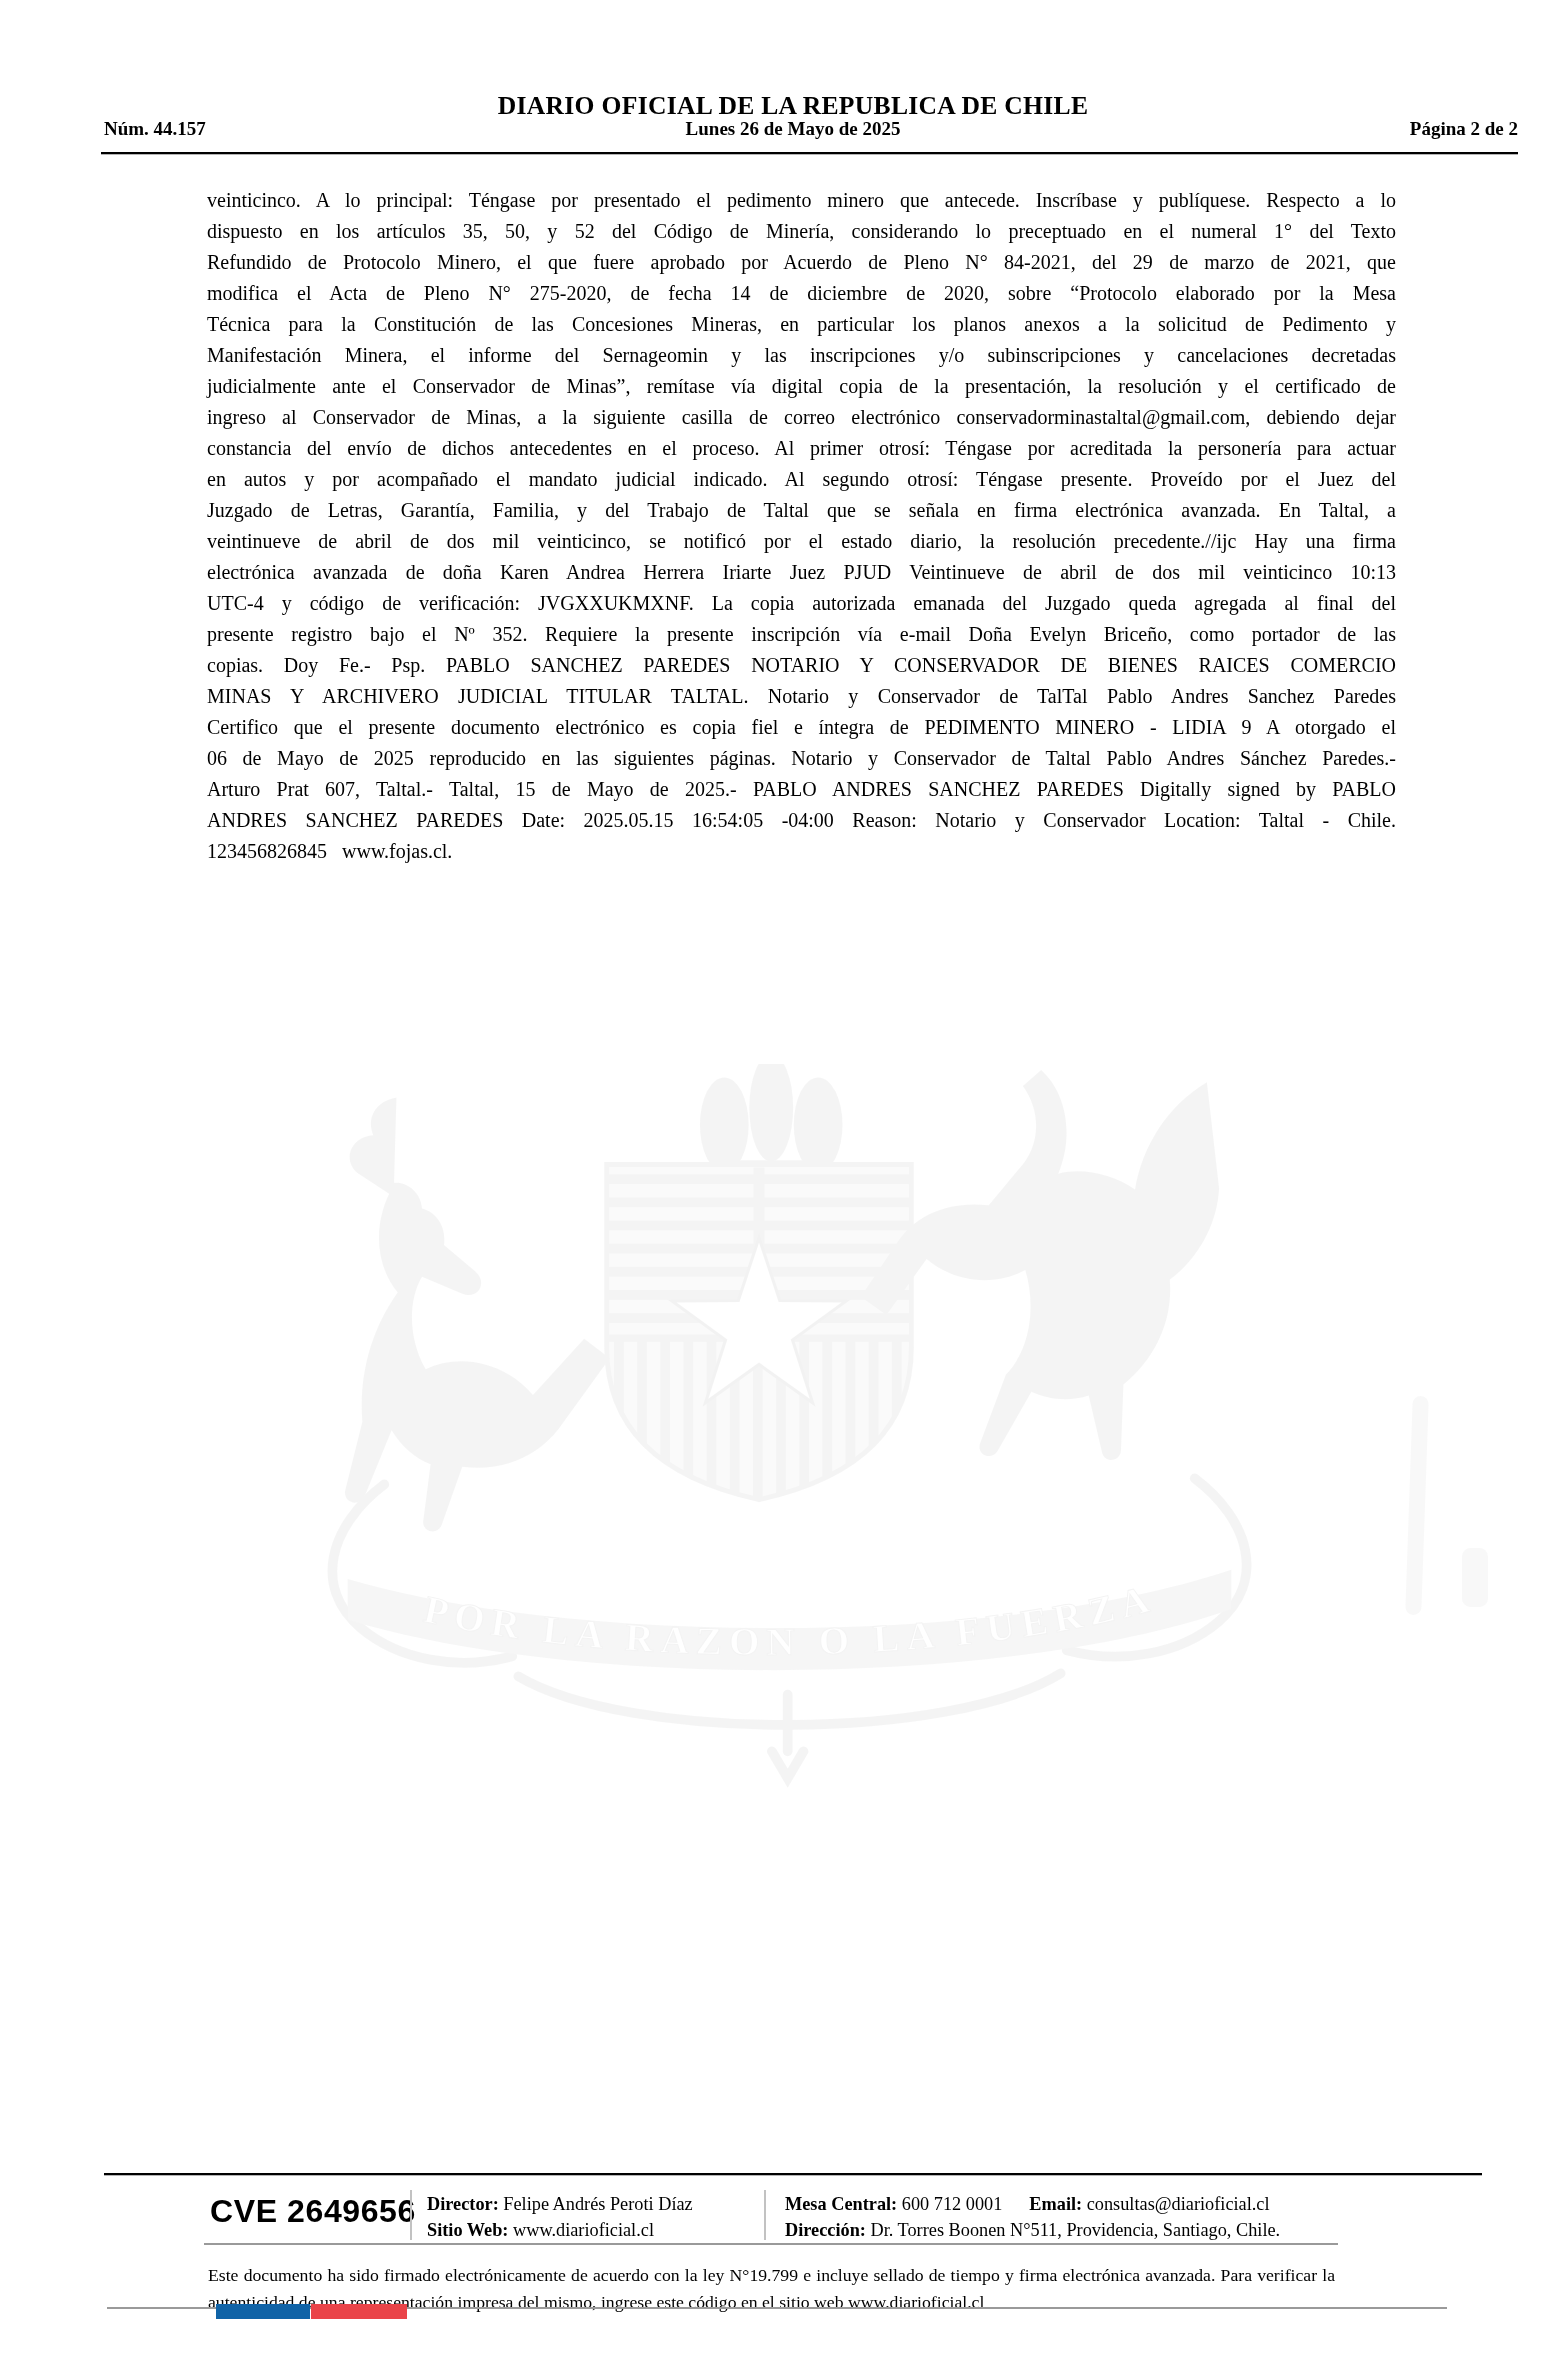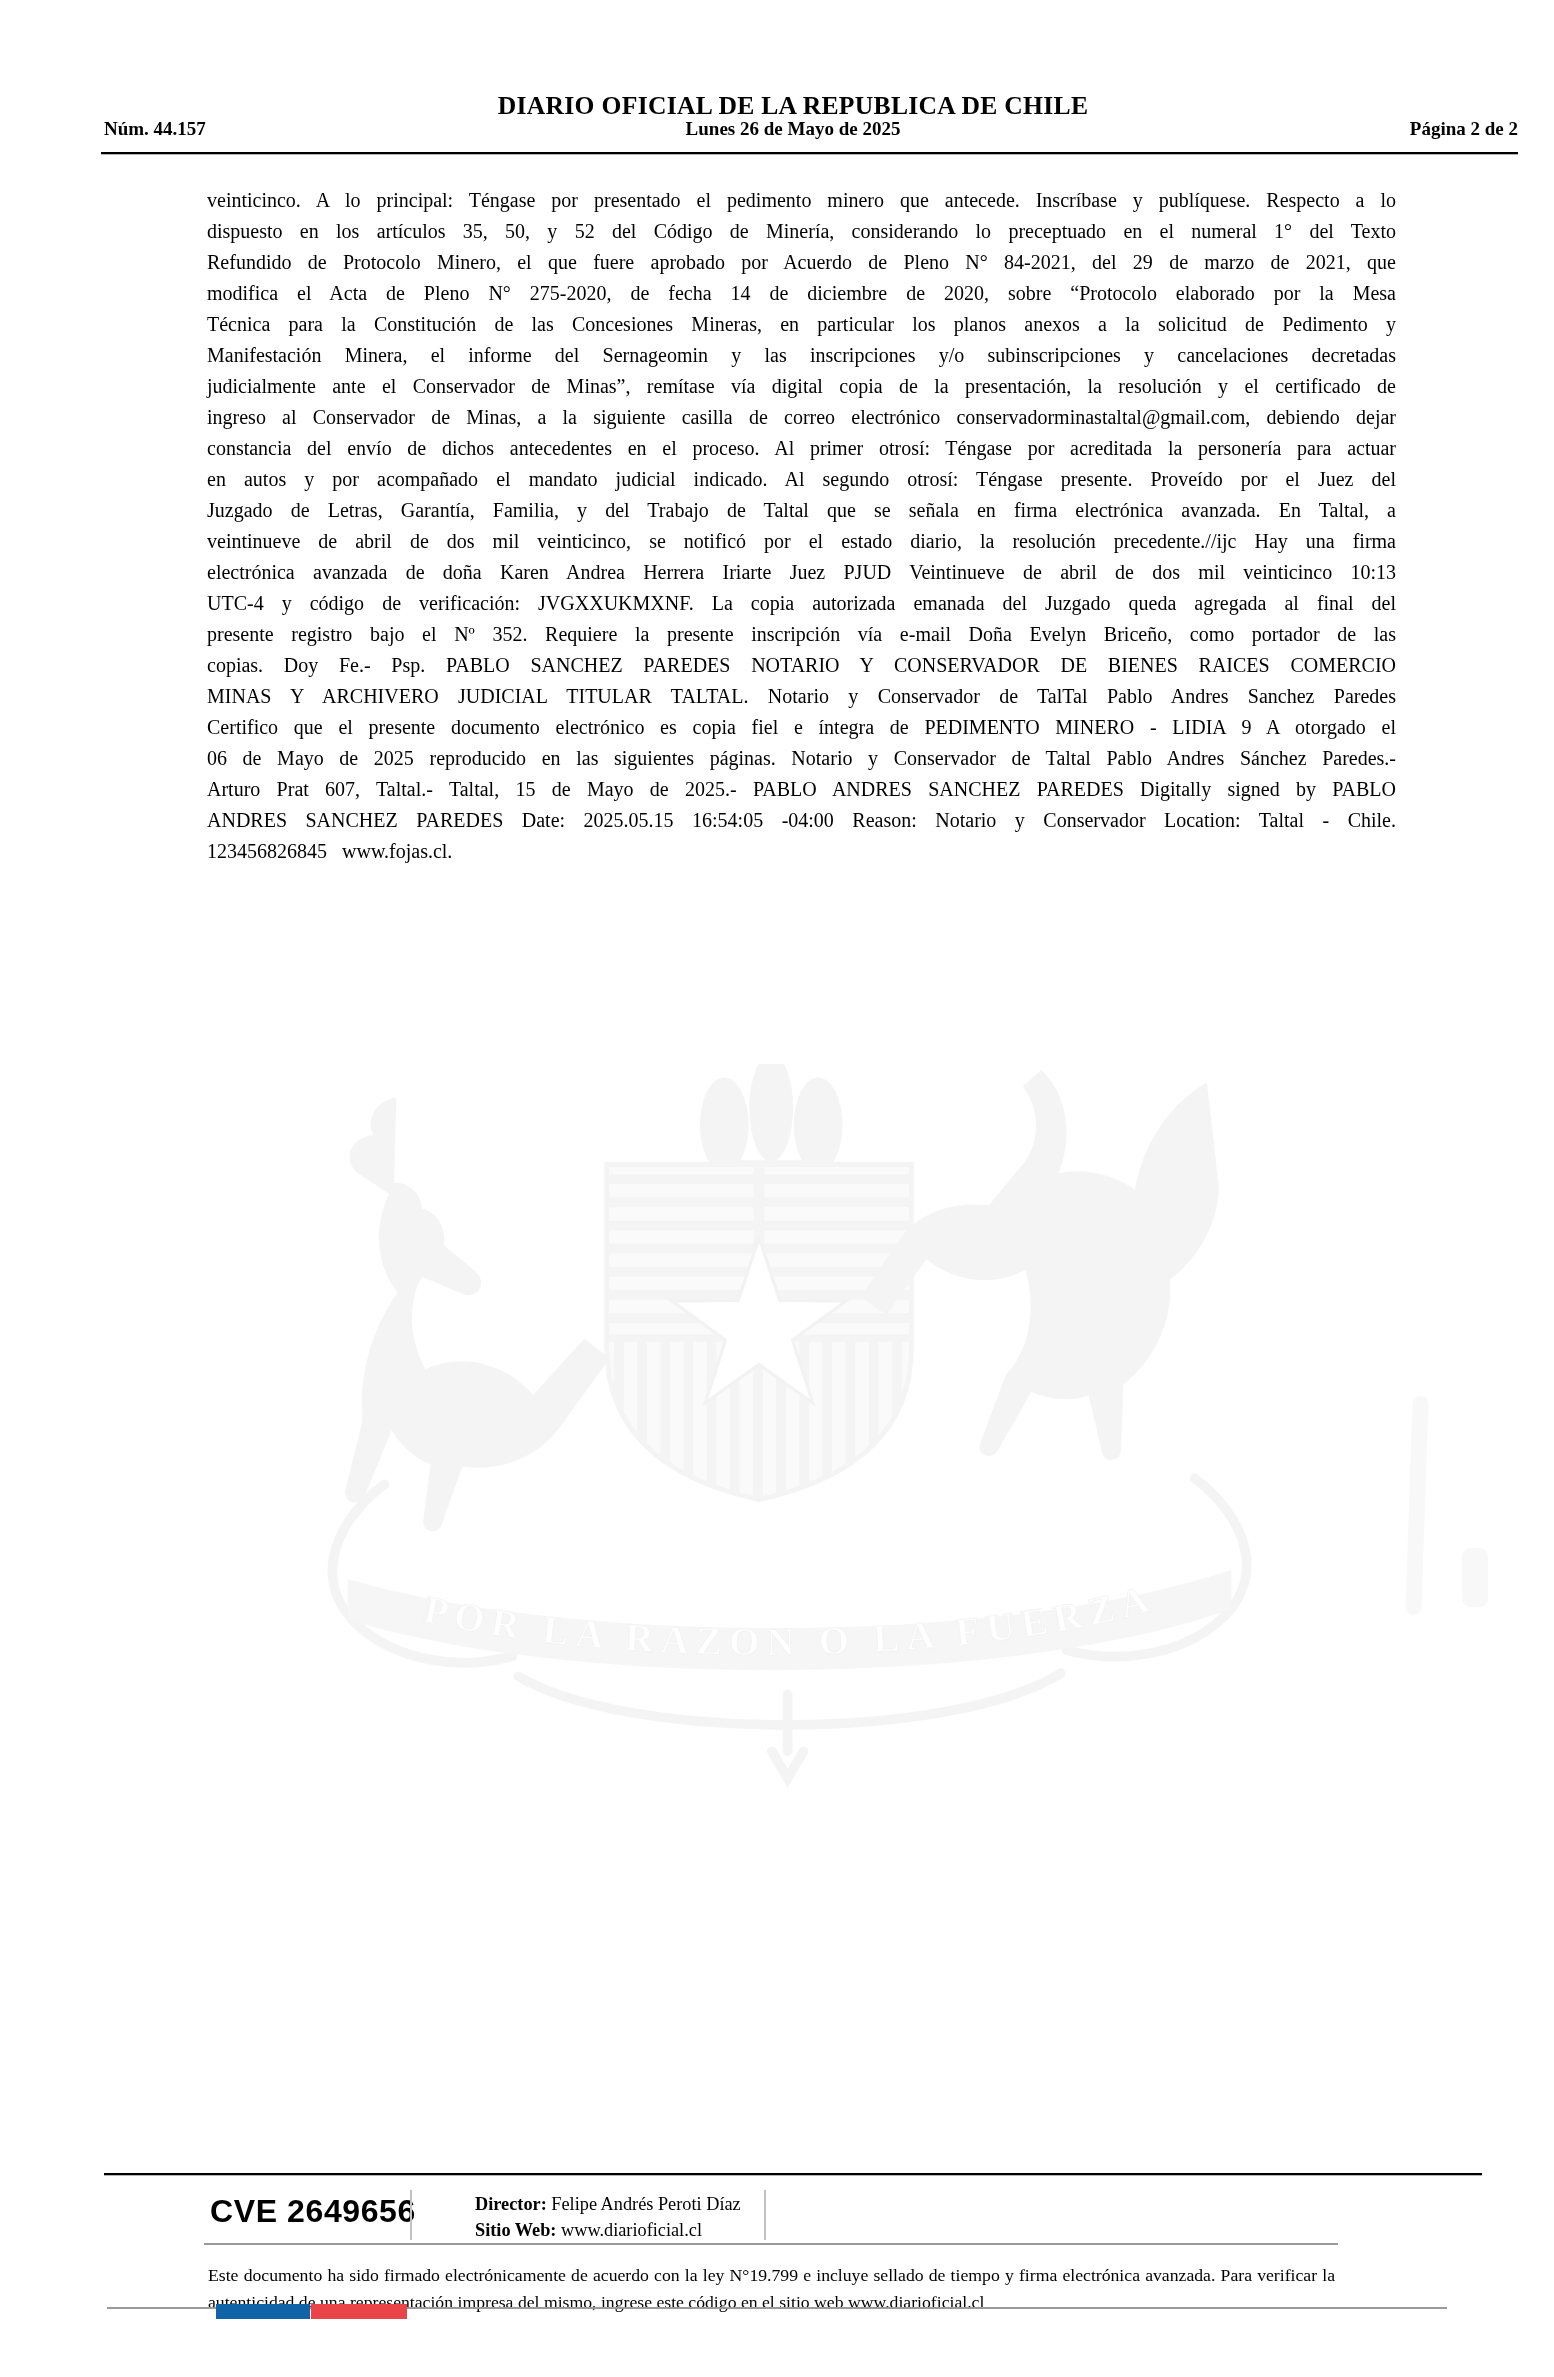--- a/index.html
+++ b/index.html
@@ -49,21 +49,21 @@
   .cve-code{
     position:absolute;left:210px;top:2193px;
     font-family:"Liberation Sans", sans-serif;font-weight:bold;
     font-size:32px;letter-spacing:0.6px;
   }
   .vdiv{position:absolute;top:2190px;width:1.8px;height:50px;background:#c2c2c2;}
   .vdiv1{left:410px;}
   .vdiv2{left:764px;}
   .fcol{position:absolute;top:2191px;font-size:18.3px;line-height:26px;white-space:nowrap;}
   .fcol .lbl{font-weight:bold;}
-  .col-director{left:427px;margin-left:48px;}
+  .col-director{left:427px;}
   .col-mesa{left:785px;}
   .pair-gap{display:inline-block;width:27px;}
   .footer-mid-rule{position:absolute;top:2243px;left:204px;width:1134px;height:2.4px;background:#9a9a9a;}
   .footer-legal{
     position:absolute;top:2258px;left:204px;width:1127px;margin:4px;
     font-size:17.7px;line-height:27px;text-align:justify;
   }
   .footer-bottom-rule{position:absolute;top:2307px;left:107px;width:1340px;height:2.4px;background:#9a9a9a;}
   .flag-block{position:absolute;top:2304px;height:15.2px;z-index:3;}
   .flag-blue{left:216px;width:94px;}
@@ -165,20 +165,31 @@
       <span>Felipe Andrés Peroti Díaz</span>
     </div>
     <div>
       <span class="lbl">Sitio Web:</span>
       <span>www.diarioficial.cl</span>
     </div>
   </div>
 
   <div class="vdiv vdiv2"></div>
 
+  <div class="fcol col-mesa">
+    <div>
+      <span class="lbl">Mesa Central:</span>
+      <span>600 712 0001</span><span class="pair-gap"></span><span class="lbl">Email:</span>
+      <span>consultas@diarioficial.cl</span>
+    </div>
+    <div>
+      <span class="lbl">Dirección:</span>
+      <span>Dr. Torres Boonen N°511, Providencia, Santiago, Chile.</span>
+    </div>
+  </div>
 
   <div class="footer-mid-rule"></div>
 
   <p class="footer-legal">Este documento ha sido firmado electrónicamente de acuerdo con la ley N°19.799 e incluye sellado de tiempo y firma electrónica avanzada. Para verificar la autenticidad de una representación impresa del mismo, ingrese este código en el sitio web www.diarioficial.cl</p>
 
   <div class="footer-bottom-rule"></div>
   <div class="flag-block flag-blue" style="background: rgb(16, 99, 167);"></div>
   <div class="flag-block flag-red" style="background: rgb(234, 68, 73);"></div>
 
 </div>

